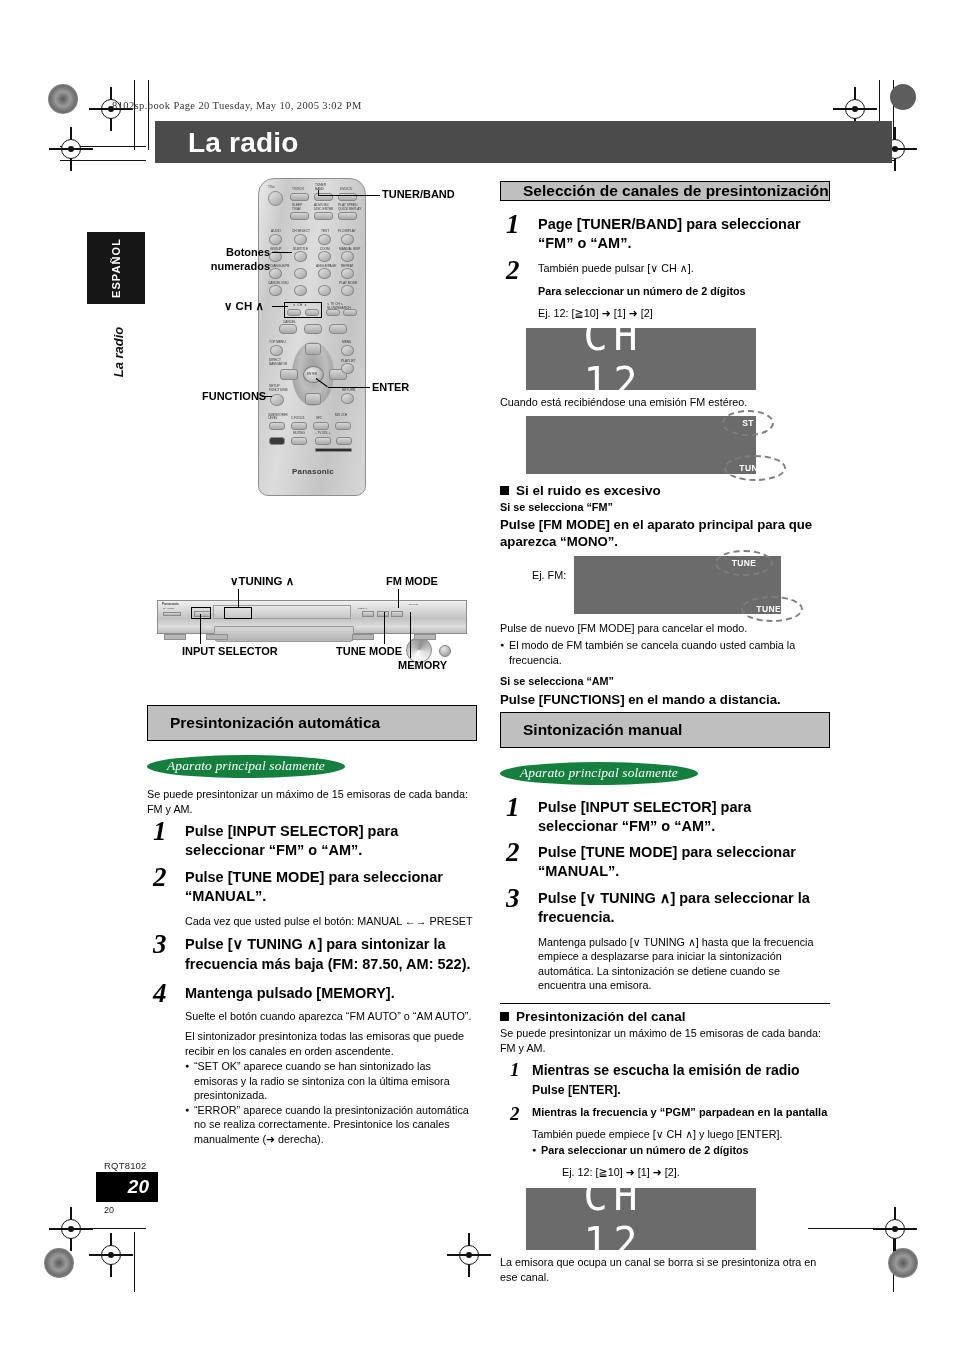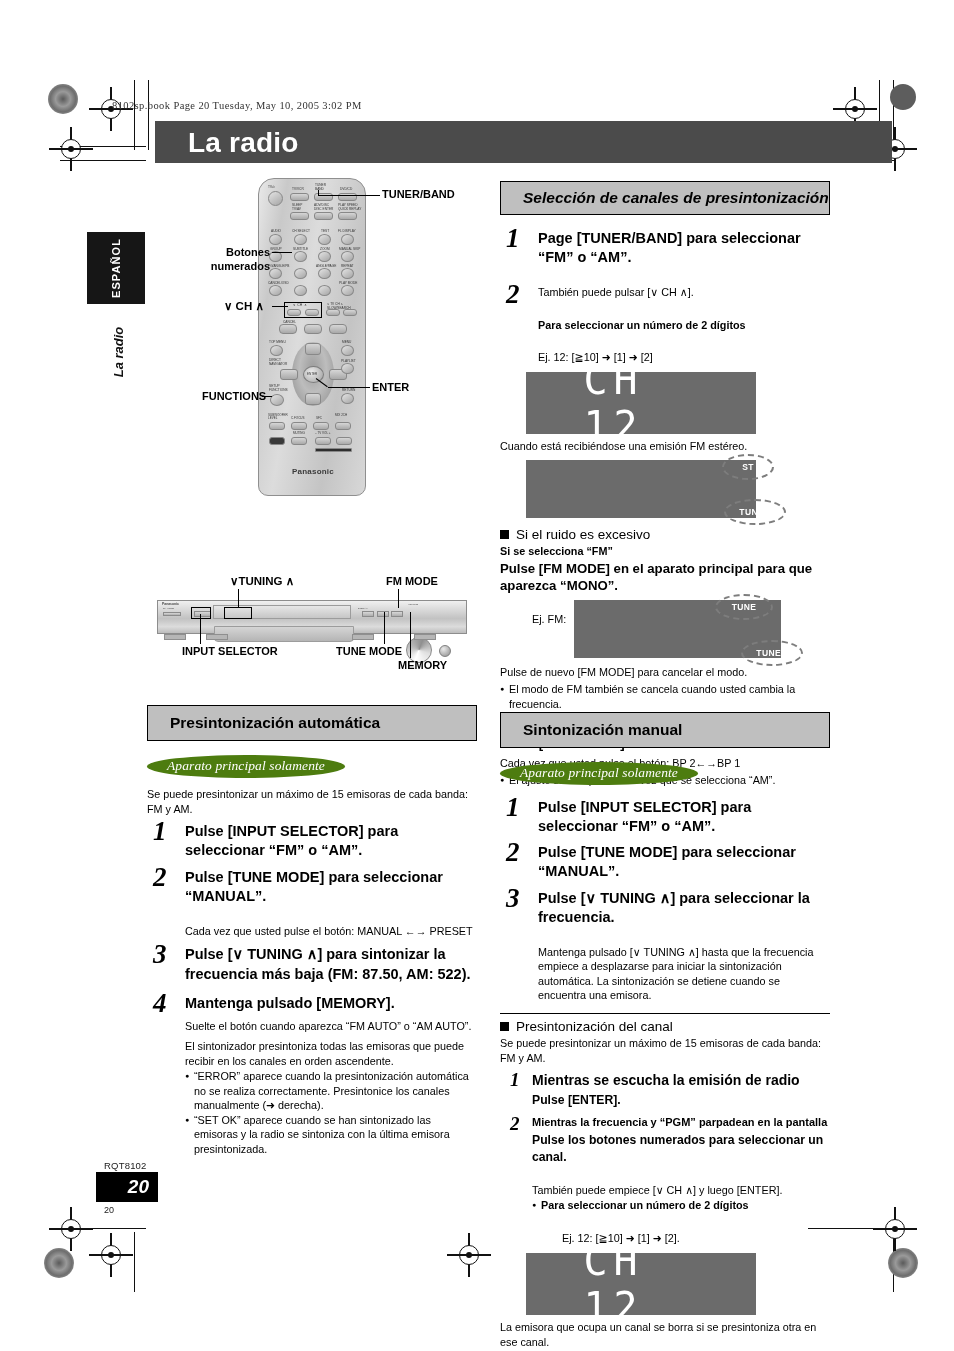--- a/index.html
+++ b/index.html
@@ -93,59 +93,59 @@
     border:1.6px solid #000; background:#bfbfbf;
     height:36px; position:relative; margin-bottom:14px;
   }
   .secbar span {
     position:absolute; left:22px; top:50%; transform:translateY(-50%);
     font-size:15.5px; font-weight:bold; color:#000; white-space:nowrap;
   }
 
   
   .pill {
-    display:inline-block; background:#4d7c0f; color:#fff;
+    display:inline-block; background:#15803d; color:#fff;
     border-radius:50%/50%; padding:3px 20px 4px 20px;
     font-family:"Liberation Serif", serif; font-style:italic;
     font-size:13.5px; letter-spacing:0.1px; white-space:nowrap;
     margin-bottom:9px;
   }
 
   
   .step { position:relative; padding-left:38px; margin-bottom:7px; }
   .step .num {
     position:absolute; left:6px; top:-4px;
     font-family:"Liberation Serif", serif;
     font-size:27px; font-style:italic; font-weight:bold; line-height:1;
   }
   .step .num.sm { font-size:19px; top:-1px; left:10px; }
   .step.small { padding-left:32px; }
   .step .head {
     font-size:14.5px; font-weight:bold; line-height:1.32;
   }
   .step .head.mini { font-size:12.2px; }
   .step .sub {
-    font-size:10.8px; line-height:1.35; font-weight:normal; margin-top:18px;
+    font-size:10.8px; line-height:1.35; font-weight:normal; margin-top:8px;
   }
 
   p.body { font-size:10.8px; line-height:1.36; margin:0 0 6px 0; }
   p.body.b { font-weight:bold; }
   p.bodybig { font-size:13.2px; font-weight:bold; line-height:1.3; margin:0 0 4px 0; }
   p.tight { margin:0 0 2px 0; }
 
   ul.bullets { margin:1px 0 6px 0; padding:0; list-style:none; }
   ul.bullets li {
     font-size:10.8px; line-height:1.34; position:relative; padding-left:9px; margin-bottom:0px;
   }
   ul.bullets li::before {
     content:"\25CF"; position:absolute; left:0; top:0px; font-size:7px; line-height:1.9;
   }
 
   
-  .sqhead { font-size:13.5px; font-weight:normal; margin:9px 0 2px 0; }
+  .sqhead { font-size:13.5px; font-weight:bold; margin:9px 0 2px 0; }
   .sqhead::before {
     content:""; display:inline-block; width:9px; height:9px; background:#000;
     margin-right:7px; vertical-align:0px;
   }
   .rule { border-top:1.6px solid #000; margin:10px 0 5px 0; }
 
   
   .vfd {
     background:#6b6b6b; position:relative; margin:6px 0 5px 0;
   }
@@ -501,28 +501,28 @@
     <div class="num">3</div>
     <div class="head">Pulse [∨ TUNING ∧] para sintonizar la frecuencia más baja (FM:  87.50, AM:  522).</div>
   </div>
 
   <div class="step" style="margin-top:10px;">
     <div class="num">4</div>
     <div class="head">Mantenga pulsado [MEMORY].</div>
     <div class="sub" style="margin-top:6px;">Suelte el botón cuando aparezca “FM AUTO” o “AM AUTO”.</div>
     <div class="sub" style="margin-top:6px;">El sintonizador presintoniza todas las emisoras que puede recibir en los canales en orden ascendente.</div>
     <ul class="bullets">
+      <li>“SET OK” aparece cuando se han sintonizado las emisoras y la radio se sintoniza con la última emisora presintonizada.</li>
       <li>“ERROR” aparece cuando la presintonización automática no se realiza correctamente. Presintonice los canales manualmente (➜ derecha).</li>
-      <li>“SET OK” aparece cuando se han sintonizado las emisoras y la radio se sintoniza con la última emisora presintonizada.</li>
     </ul>
   </div>
 </div>
 
 <div class="colR" style="top:181px;">
-  <div class="secbar" style="height:34px;font-style:italic;">
+  <div class="secbar" style="height:20px;">
     <span>Selección de canales de presintonización</span>
   </div>
 
   <div class="step">
     <div class="num">1</div>
     <div class="head">Page [TUNER/BAND] para seleccionar “FM” o “AM”.</div>
   </div>
 
   <div class="step">
     <div class="num">2</div>
@@ -607,21 +607,20 @@
 
   <div class="step small">
     <div class="num sm">1</div>
     <div class="head mini" style="font-size:14px;">Mientras se escucha la emisión de radio</div>
     <div class="head mini" style="margin-top:2px;">Pulse [ENTER].</div>
   </div>
 
   <div class="step small">
     <div class="num sm">2</div>
     <div class="head mini" style="font-size:11px;">Mientras la frecuencia y “PGM” parpadean en la pantalla</div>
-    <div class="head mini" style="margin-top:3px;">Pulse los botones numerados para seleccionar un canal.</div>
     <div class="sub">También puede empiece [∨ CH ∧] y luego [ENTER].</div>
     <ul class="bullets" style="margin-bottom:1px;">
       <li style="font-weight:bold;">Para seleccionar un número de 2 dígitos</li>
     </ul>
     <div class="sub" style="margin-left:9px;padding-left:21px;">Ej. 12: [≧10] ➜ [1] ➜ [2].</div>
   </div>
 
   
   <div class="vfd" style="height:62px;margin-left:26px;width:230px;margin-top:8px;">
     <div class="seg">

